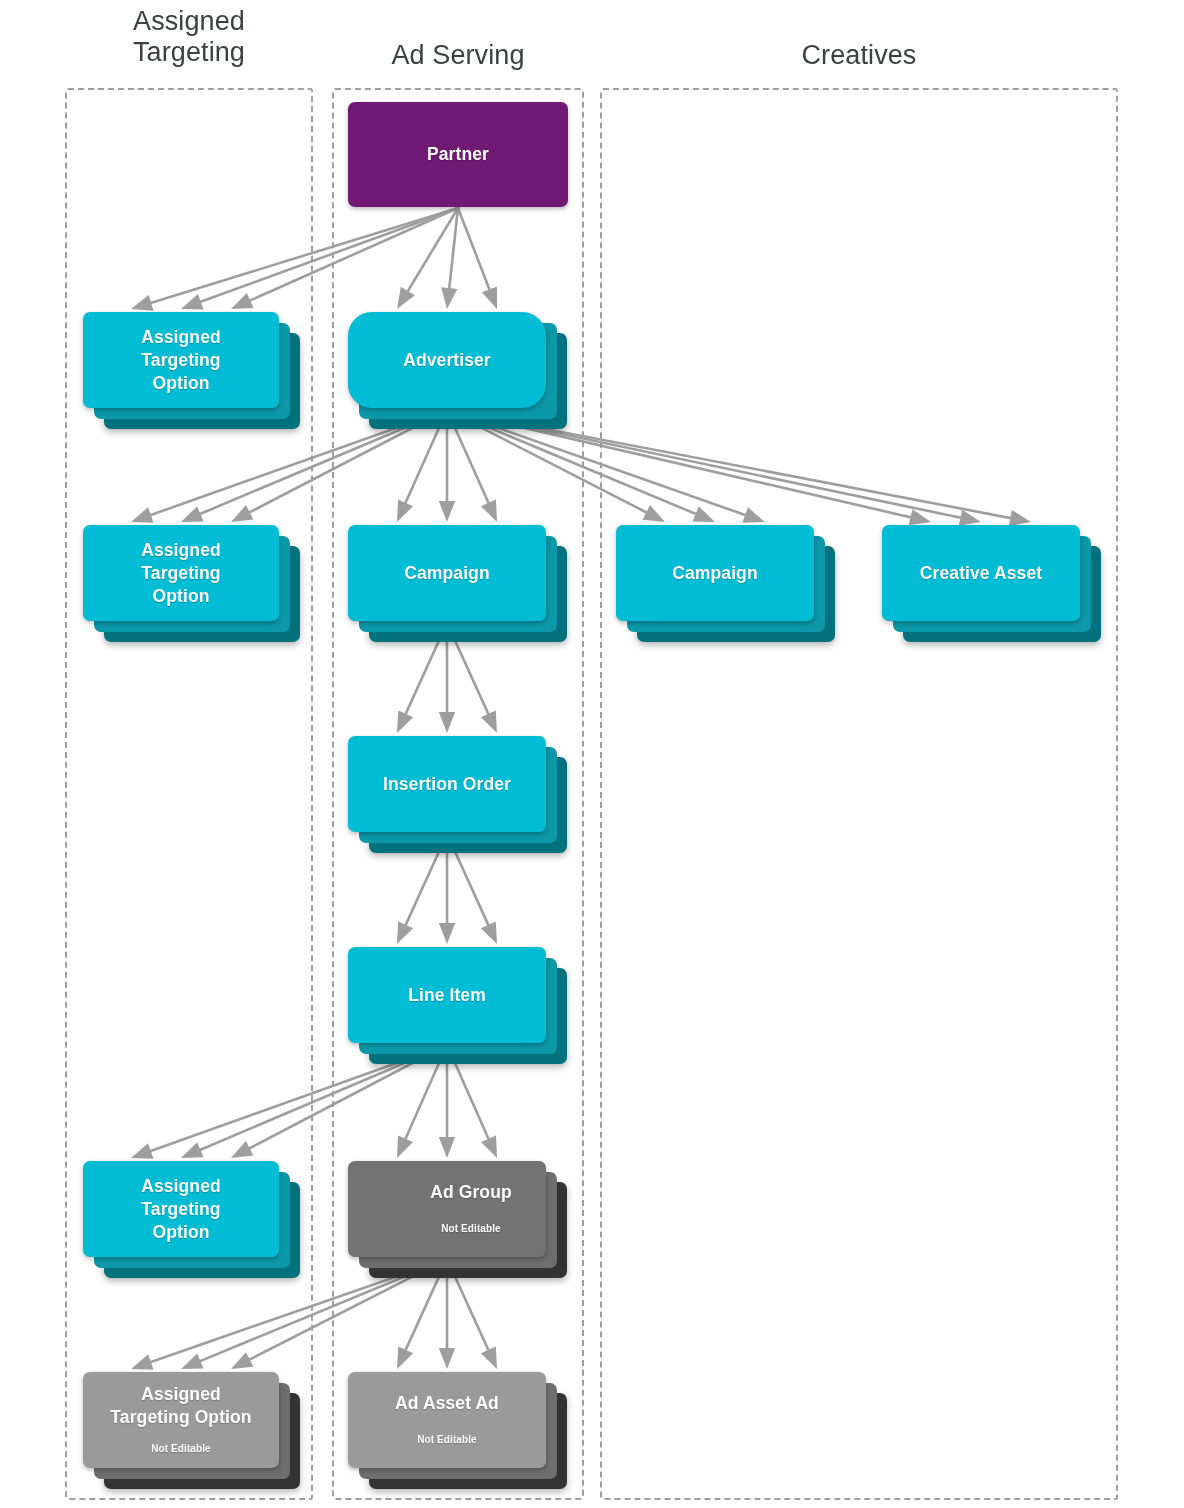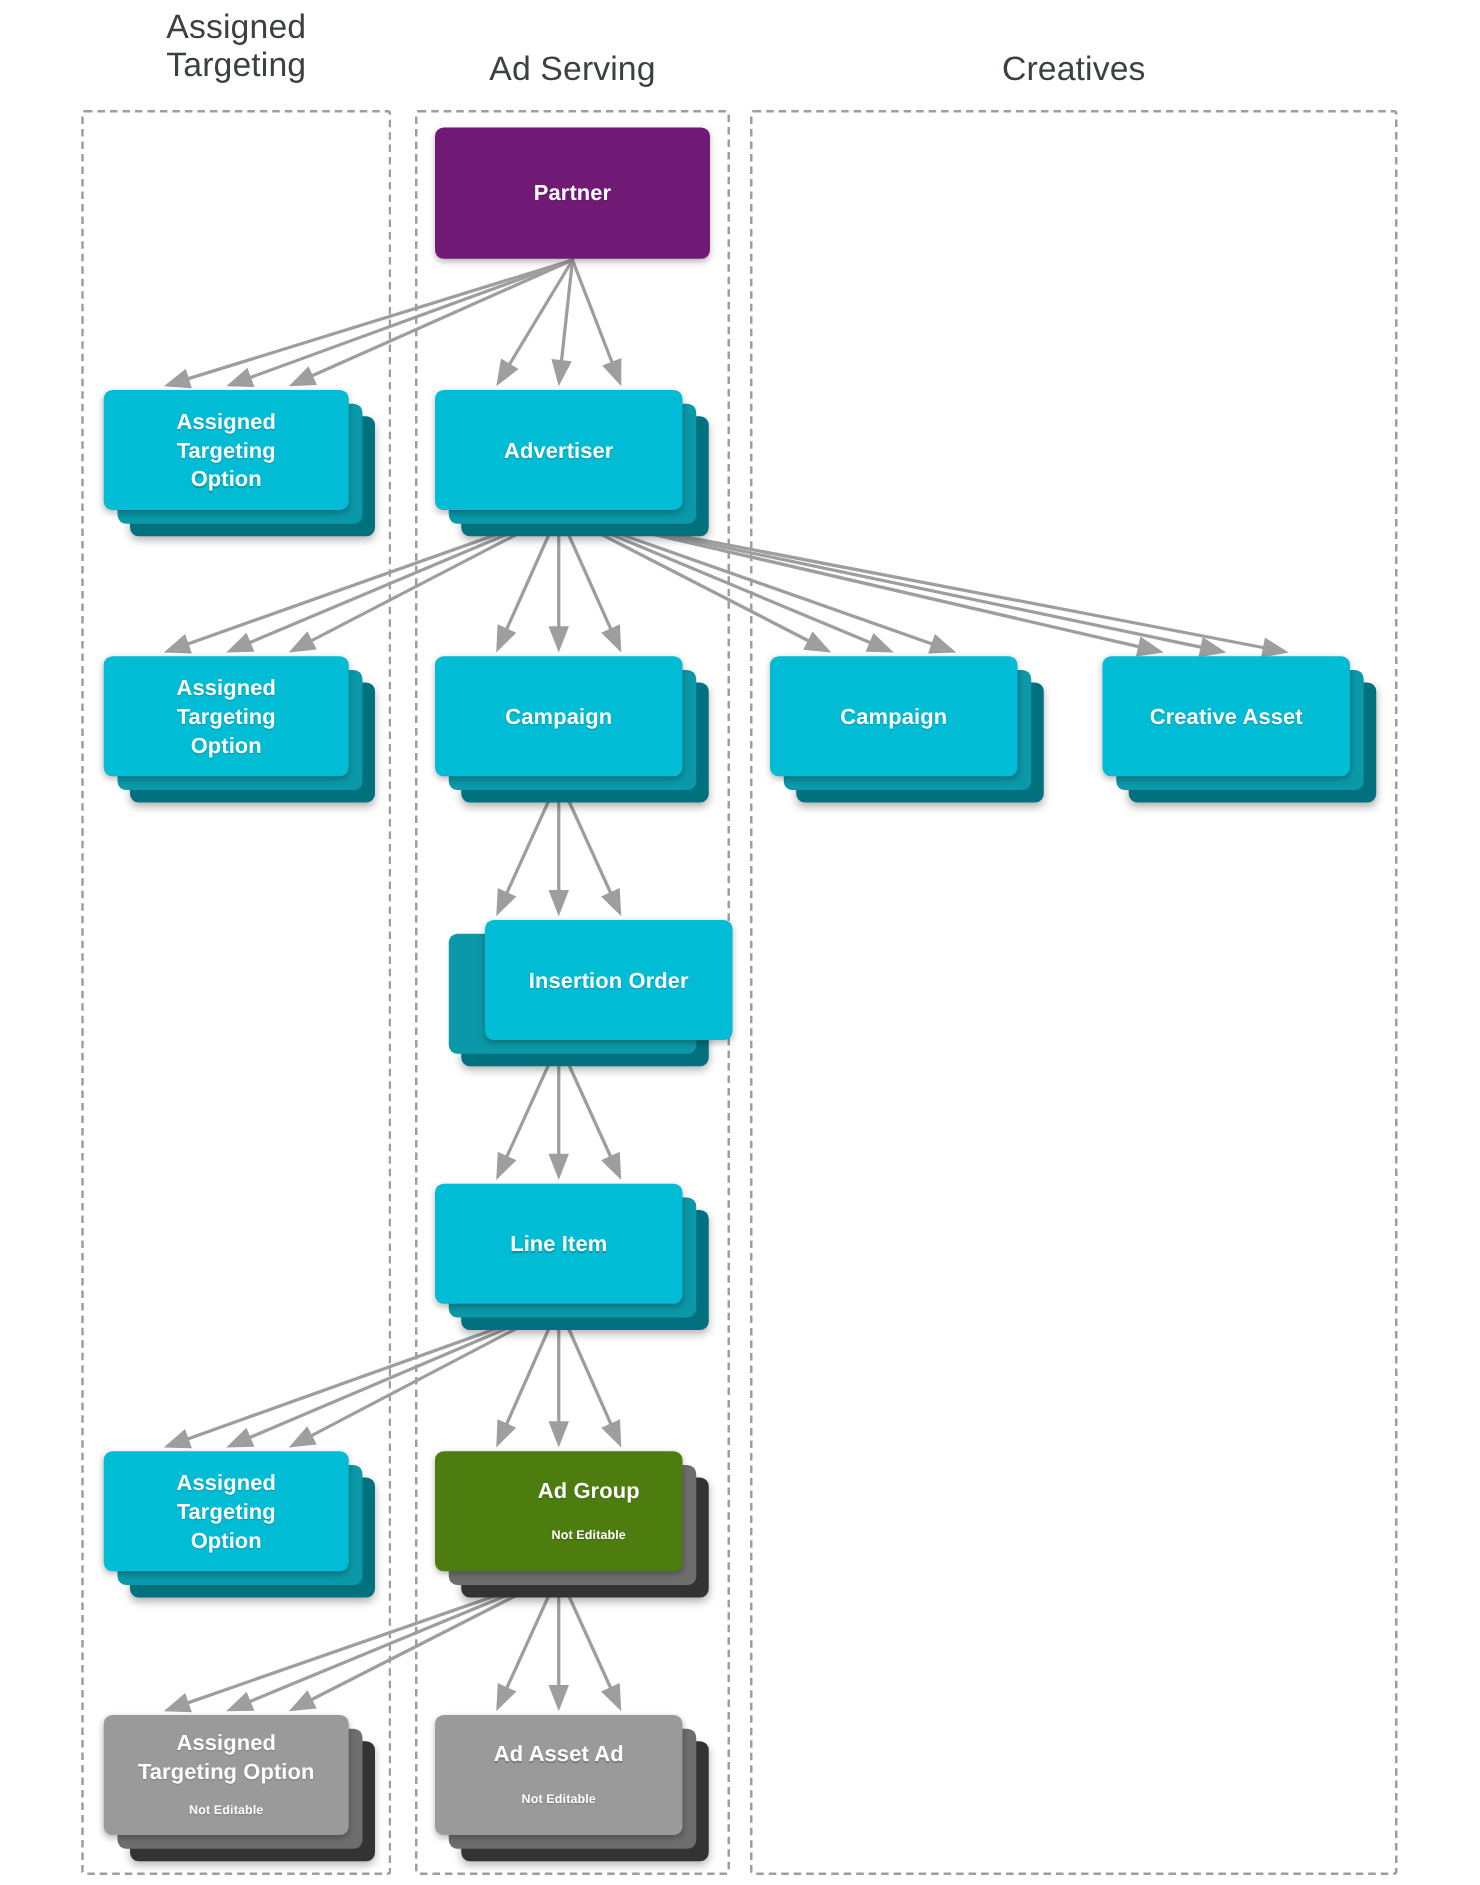--- a/index.html
+++ b/index.html
@@ -246,21 +246,21 @@
         <div class="card s2" style="background: rgb(11, 152, 168);"></div>
         <div class="card face" style="background: rgb(0, 188, 212);">
           <div class="label" style="color: rgb(255, 255, 255);">Assigned
 Targeting
 Option</div>
         </div>
       </div>
       <div class="node shadowed" style="left: 348px; top: 312px; width: 198px; height: 96px;">
         <div class="card s1" style="background: rgb(0, 113, 125);"></div>
         <div class="card s2" style="background: rgb(11, 152, 168);"></div>
-        <div class="card face" style="background: rgb(0, 188, 212);">
+        <div class="card face" style="background: rgb(0, 188, 212); border-radius: 24px;">
           <div class="label" style="color: rgb(255, 255, 255);">Advertiser</div>
         </div>
       </div>
       <div class="node shadowed" style="left: 83px; top: 525px; width: 196px; height: 96px;">
         <div class="card s1" style="background: rgb(0, 113, 125);"></div>
         <div class="card s2" style="background: rgb(11, 152, 168);"></div>
         <div class="card face" style="background: rgb(0, 188, 212);">
           <div class="label" style="color: rgb(255, 255, 255);">Assigned
 Targeting
 Option</div>
@@ -283,21 +283,21 @@
       <div class="node shadowed" style="left: 882px; top: 525px; width: 198px; height: 96px;">
         <div class="card s1" style="background: rgb(0, 113, 125);"></div>
         <div class="card s2" style="background: rgb(11, 152, 168);"></div>
         <div class="card face" style="background: rgb(0, 188, 212);">
           <div class="label" style="color: rgb(255, 255, 255);">Creative Asset</div>
         </div>
       </div>
       <div class="node shadowed" style="left: 348px; top: 736px; width: 198px; height: 96px;">
         <div class="card s1" style="background: rgb(0, 113, 125);"></div>
         <div class="card s2" style="background: rgb(11, 152, 168);"></div>
-        <div class="card face" style="background: rgb(0, 188, 212); margin-left: 40px;">
+        <div class="card face" style="background: rgb(0, 188, 212);">
           <div class="label" style="color: rgb(255, 255, 255);">Insertion Order</div>
         </div>
       </div>
       <div class="node shadowed" style="left: 348px; top: 947px; width: 198px; height: 96px;">
         <div class="card s1" style="background: rgb(0, 113, 125);"></div>
         <div class="card s2" style="background: rgb(11, 152, 168);"></div>
         <div class="card face" style="background: rgb(0, 188, 212);">
           <div class="label" style="color: rgb(255, 255, 255);">Line Item</div>
         </div>
       </div>
@@ -306,21 +306,21 @@
         <div class="card s2" style="background: rgb(11, 152, 168);"></div>
         <div class="card face" style="background: rgb(0, 188, 212);">
           <div class="label" style="color: rgb(255, 255, 255);">Assigned
 Targeting
 Option</div>
         </div>
       </div>
       <div class="node shadowed" style="left: 348px; top: 1161px; width: 198px; height: 96px;">
         <div class="card s1" style="background: rgb(51, 51, 51);"></div>
         <div class="card s2" style="background: rgb(110, 110, 110);"></div>
-        <div class="card face" style="background: #4d7c0f; padding-left: 48px;">
+        <div class="card face" style="background: #737373; padding-left: 48px;">
           <div class="label" style="color: rgb(255, 255, 255);">Ad Group</div>
           <div class="sublabel" style="color: rgb(255, 255, 255);">Not Editable</div>
         </div>
       </div>
       <div class="node shadowed" style="left: 83px; top: 1372px; width: 196px; height: 96px;">
         <div class="card s1" style="background: rgb(51, 51, 51);"></div>
         <div class="card s2" style="background: rgb(110, 110, 110);"></div>
         <div class="card face" style="background: rgb(154, 154, 154);">
           <div class="label" style="color: rgb(255, 255, 255);">Assigned
 Targeting Option</div>

